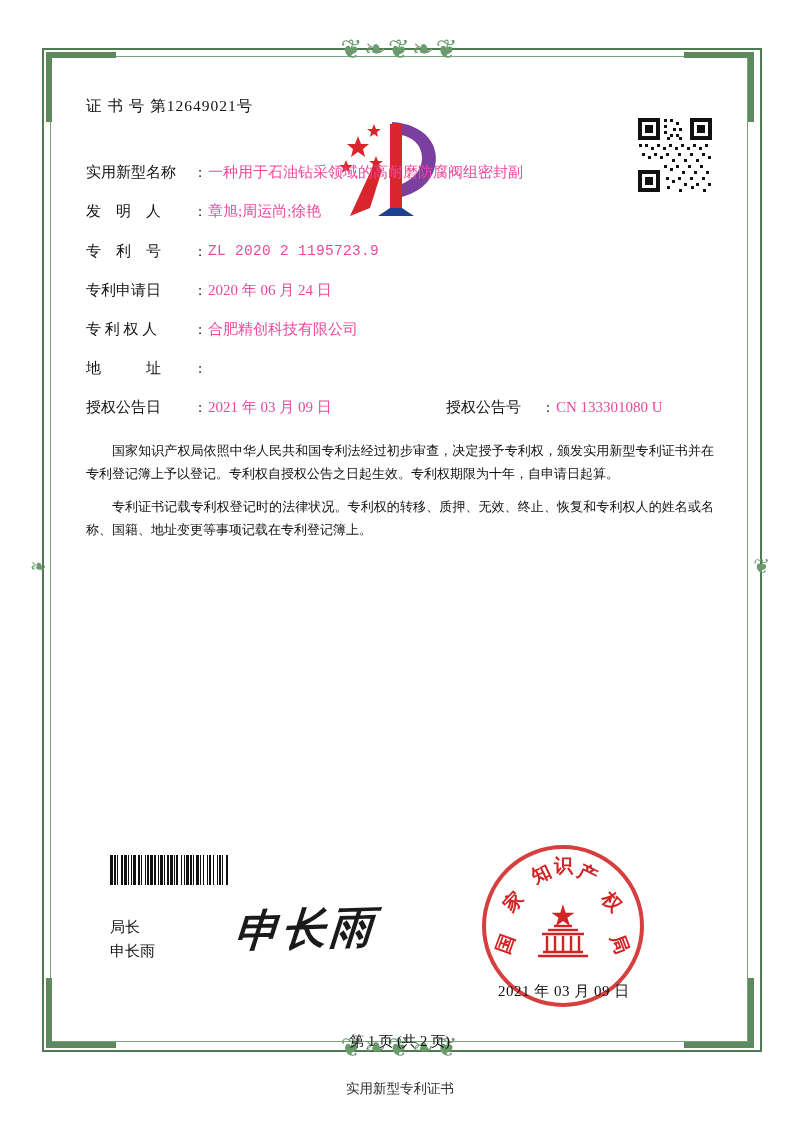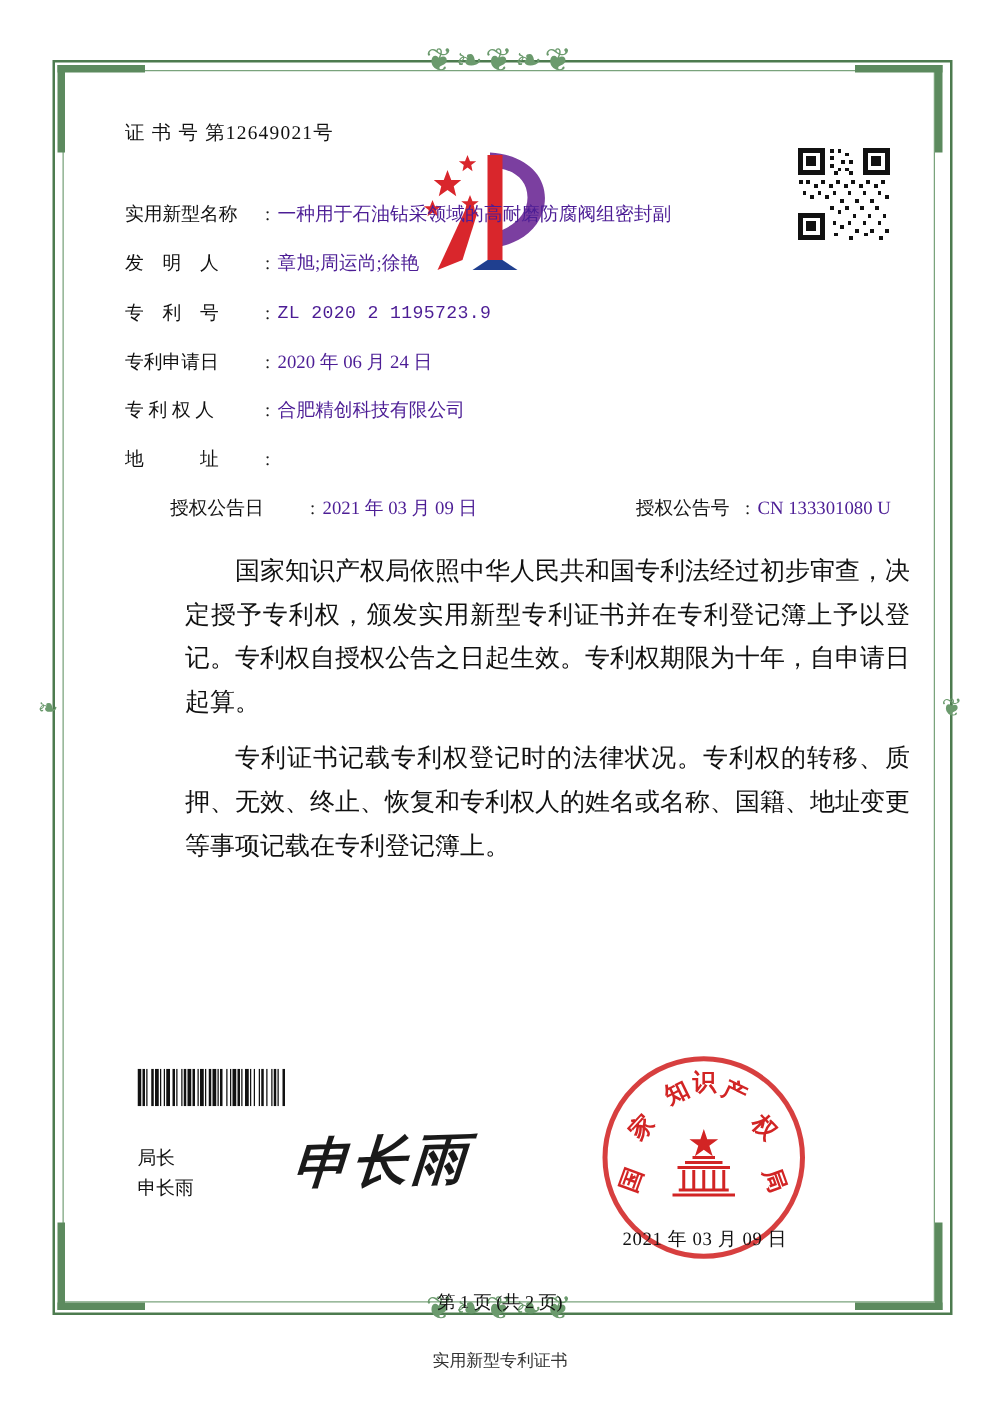--- a/index.html
+++ b/index.html
@@ -64,21 +64,21 @@
     font-family: "DejaVu Sans", sans-serif;
     top: 50%;
     transform: translateY(-50%);
   }
   .side-flourish.left { left: 30px; }
   .side-flourish.right { right: 30px; }
 
   
   .content {
     position: absolute;
-    left: 100px; top: 96px;
+    left: 86px; top: 96px;
     width: 628px;
   }
 
   .cert-no {
     font-family: "Liberation Serif", serif;
     font-size: 15.5px;
     letter-spacing: 1px;
     color: #111;
   }
 
@@ -121,50 +121,48 @@
     letter-spacing: 0px;
     color: #111;
   }
   .field-colon {
     flex: 0 0 10px;
     text-align: left;
   }
   .field-value {
     flex: 1;
     font-size: 15px;
-    color: #4c1d95;
+    color: #ec4899;
     word-break: break-all;
   }
   .field-value .mono {
     font-family: "Liberation Mono", monospace;
     font-size: 14.5px;
     letter-spacing: 0.3px;
   }
   .field-value .line2 {
     display: block;
     margin-top: 6px;
   }
 
   .dual-row {
     display: flex;
     align-items: flex-start;
     margin-bottom: 8px;
-    margin-left: 36px;
   }
   .dual-left { display: flex; flex: 0 0 360px; }
   .dual-right { display: flex; flex: 1; }
-  .dual-right .field-label { width: 100px; flex: 0 0 100px; text-align: center; }
+  .dual-right .field-label { width: 100px; flex: 0 0 100px; }
 
   .paragraphs {
     margin-top: 24px;
-    font-size: 20px;
+    font-size: 13px;
     line-height: 1.75;
     color: #111;
     text-align: justify;
-    margin-left: 48px;
   }
   .paragraphs p {
     margin: 0 0 10px 0;
     text-indent: 2em;
   }
 
   
   .barcode {
     position: absolute;
     left: 110px; top: 855px;

